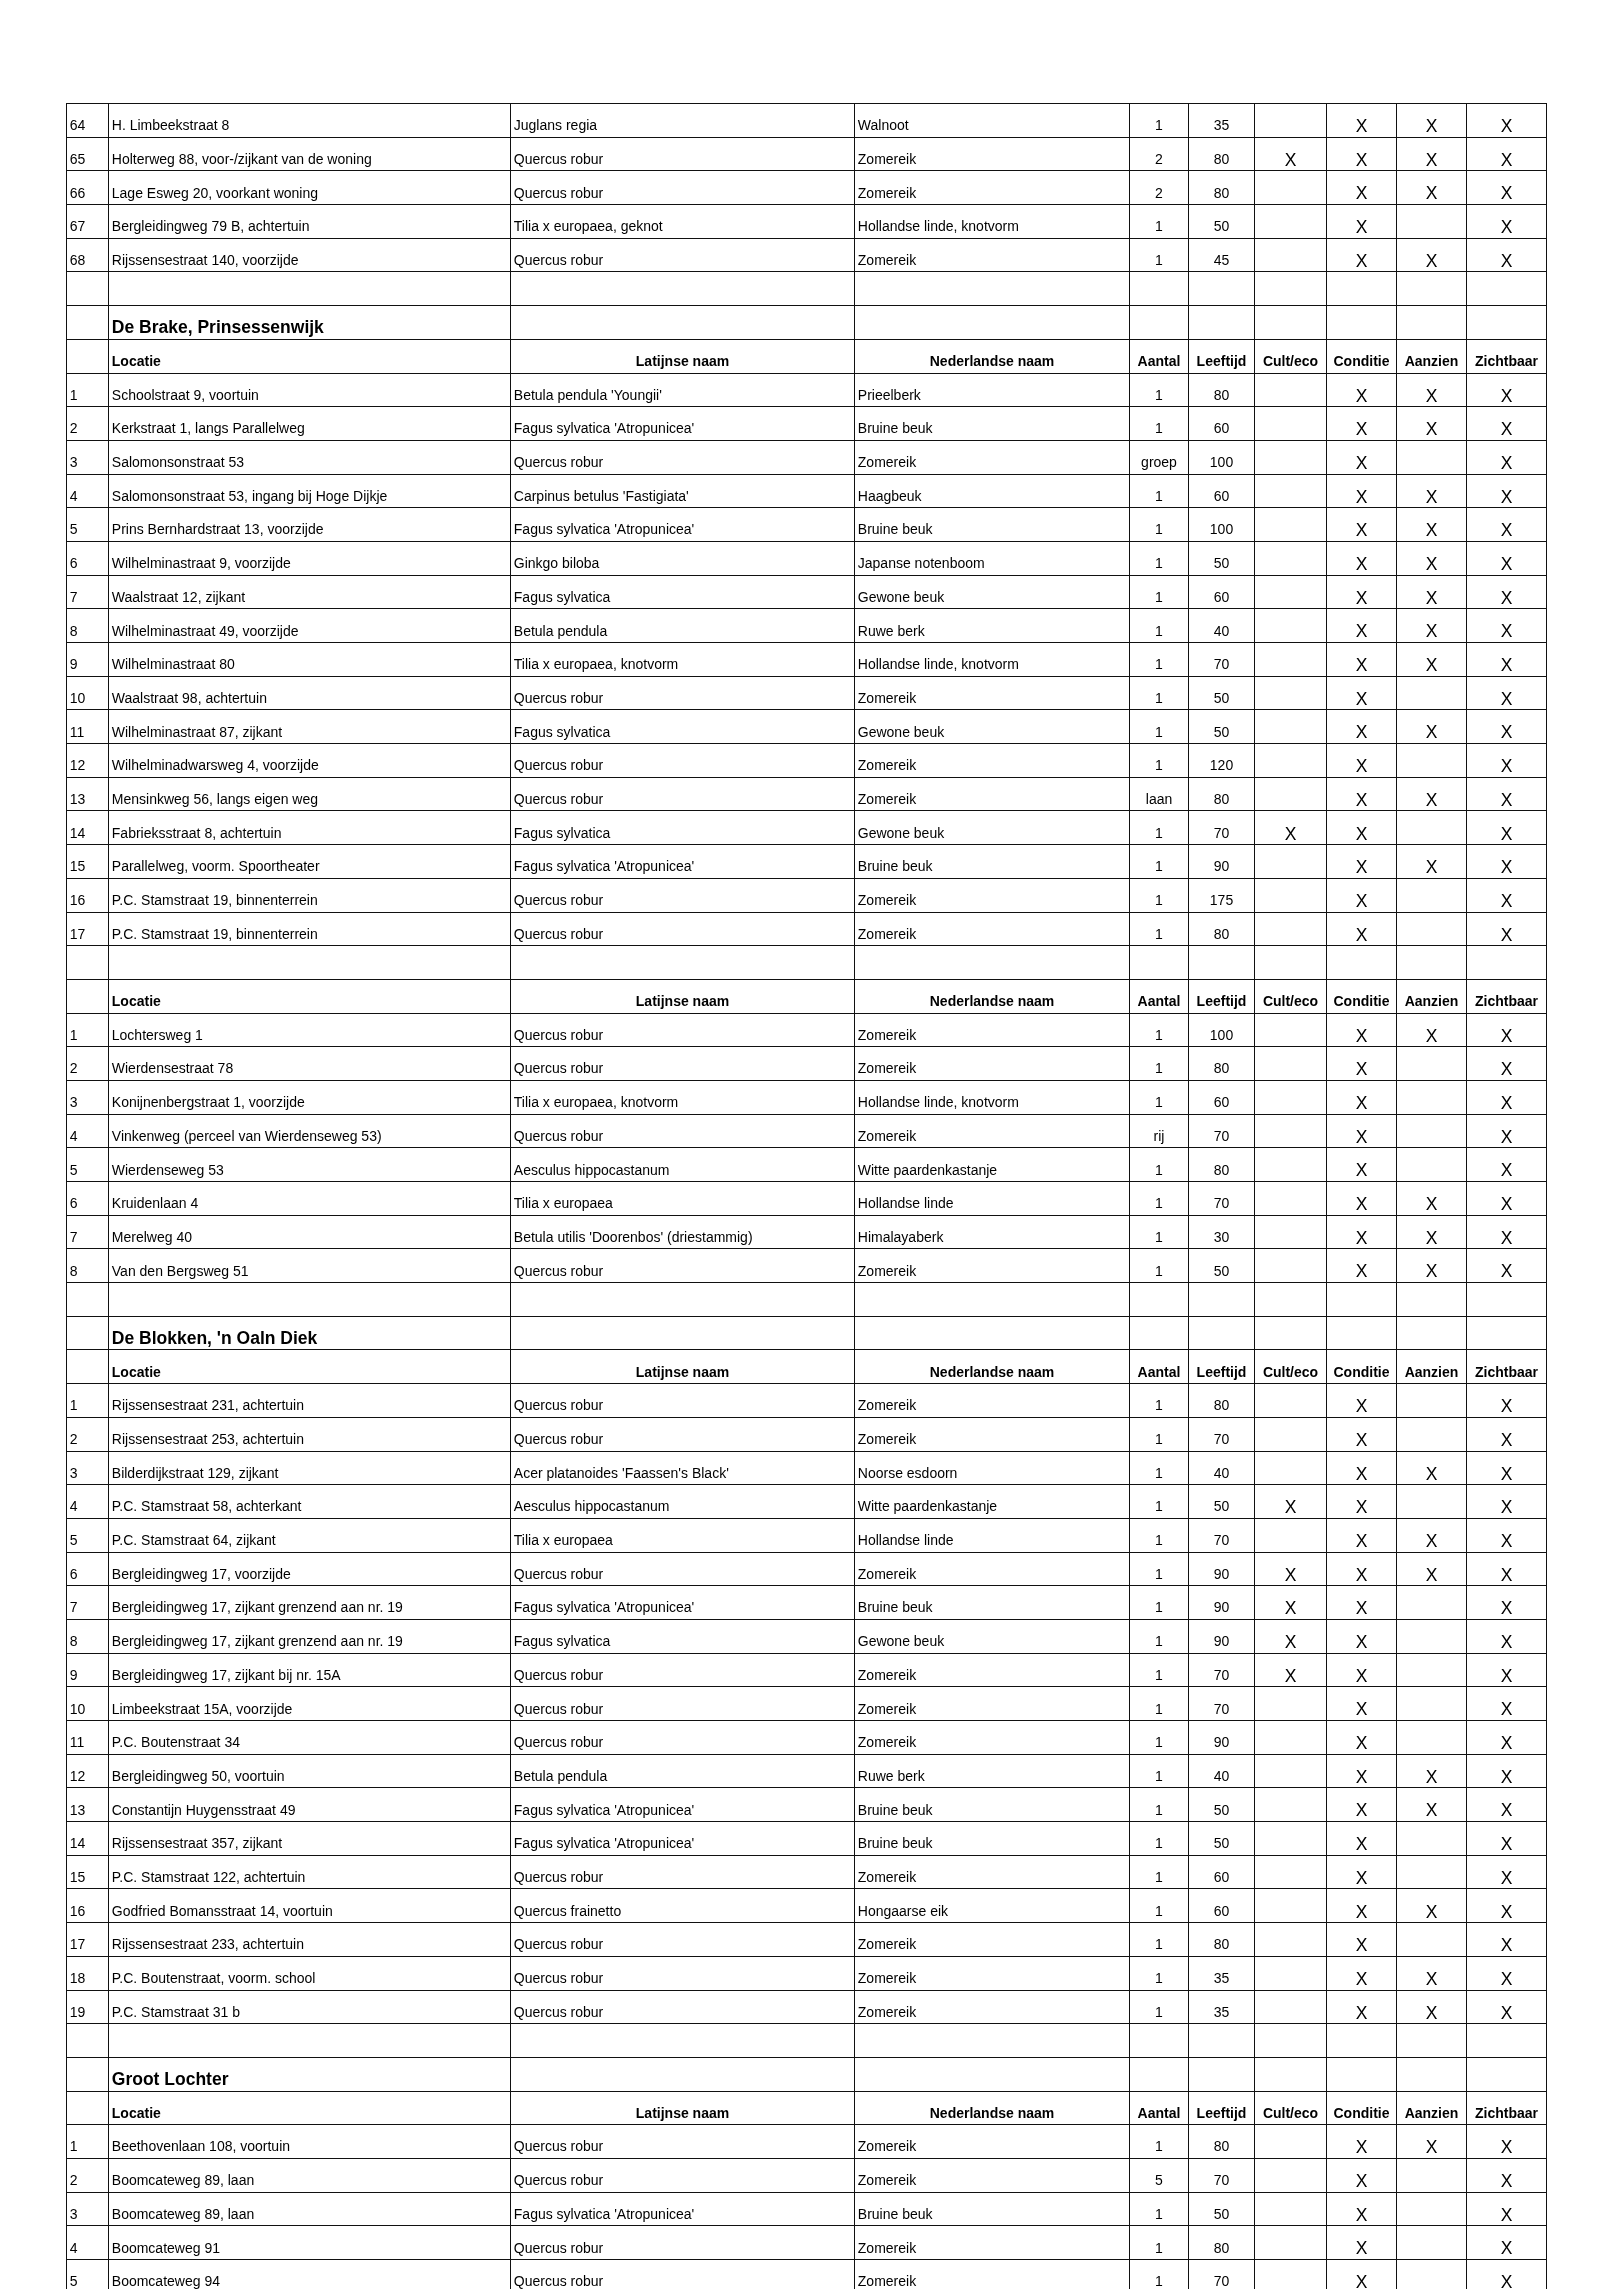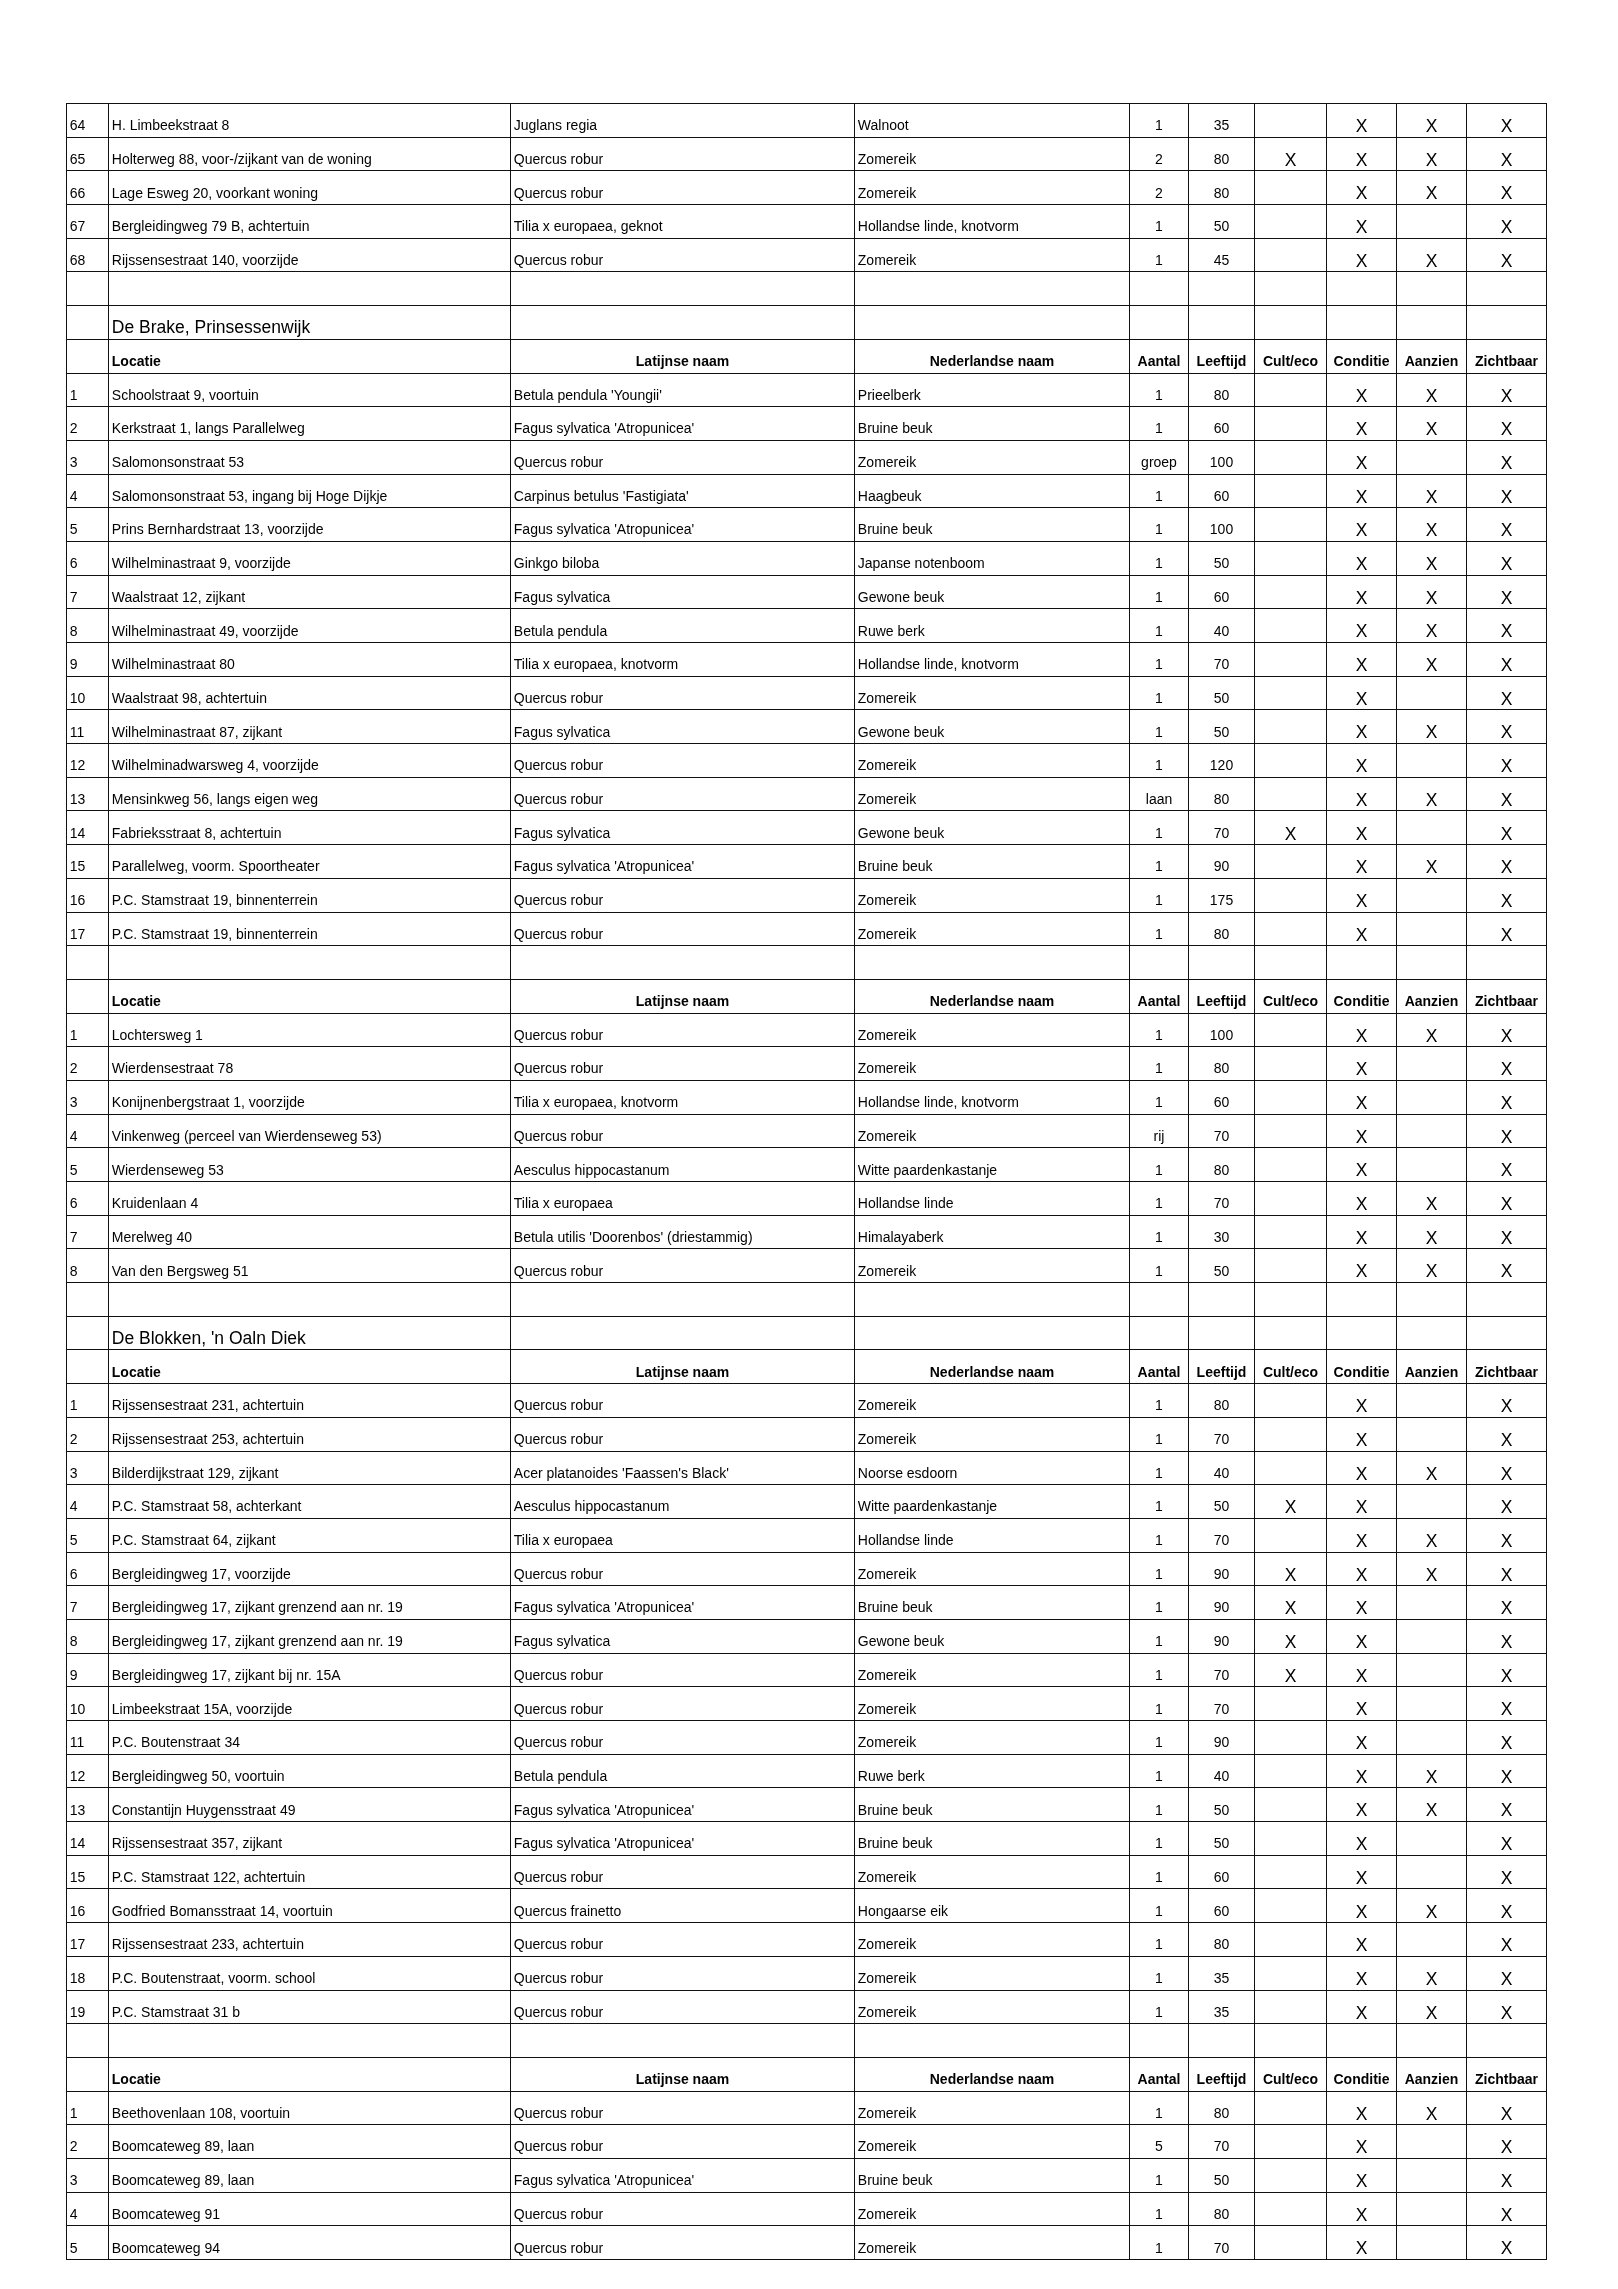--- a/index.html
+++ b/index.html
@@ -12,21 +12,21 @@
   #sheet td {
     border: 1.4px solid #111;
     height: 29px; padding: 0 2.8px;
     font-size: 14px; line-height: 14.8px;
     white-space: nowrap; overflow: hidden;
     vertical-align: bottom; padding-bottom: 3.7px;
   }
   #sheet td.num { padding-right: 1.8px; }
   #sheet td.ctr { text-align: center; }
   #sheet td.x { text-align: center; font-size: 17.5px; padding-bottom: 2.8px; }
-  #sheet tr.section td.title { font-weight: normal; font-size: 17.5px; }
+  #sheet tr.section td.title { font-weight: bold; font-size: 17.5px; }
   #sheet tr.hdr td { font-weight: bold; }
   #sheet tr.hdr td.c { text-align: center; }
   col.c-num { width: 42px; }
   col.c-loc { width: 402px; }
   col.c-lat { width: 344px; }
   col.c-ned { width: 275px; }
   col.c-aan { width: 59px; }
   col.c-lft { width: 66px; }
   col.c-cul { width: 72px; }
   col.c-con { width: 70px; }
@@ -739,20 +739,32 @@
         <td></td>
         <td></td>
         <td></td>
         <td></td>
         <td></td>
         <td></td>
         <td></td>
         <td></td>
         <td></td>
       </tr>
+      <tr class="section">
+        <td></td>
+        <td class="title">Groot Lochter</td>
+        <td></td>
+        <td></td>
+        <td></td>
+        <td></td>
+        <td></td>
+        <td></td>
+        <td></td>
+        <td></td>
+      </tr>
       <tr class="hdr">
         <td></td>
         <td class="">Locatie</td>
         <td class="c">Latijnse naam</td>
         <td class="c">Nederlandse naam</td>
         <td class="c">Aantal</td>
         <td class="c">Leeftijd</td>
         <td class="c">Cult/eco</td>
         <td class="c">Conditie</td>
         <td class="c">Aanzien</td>

